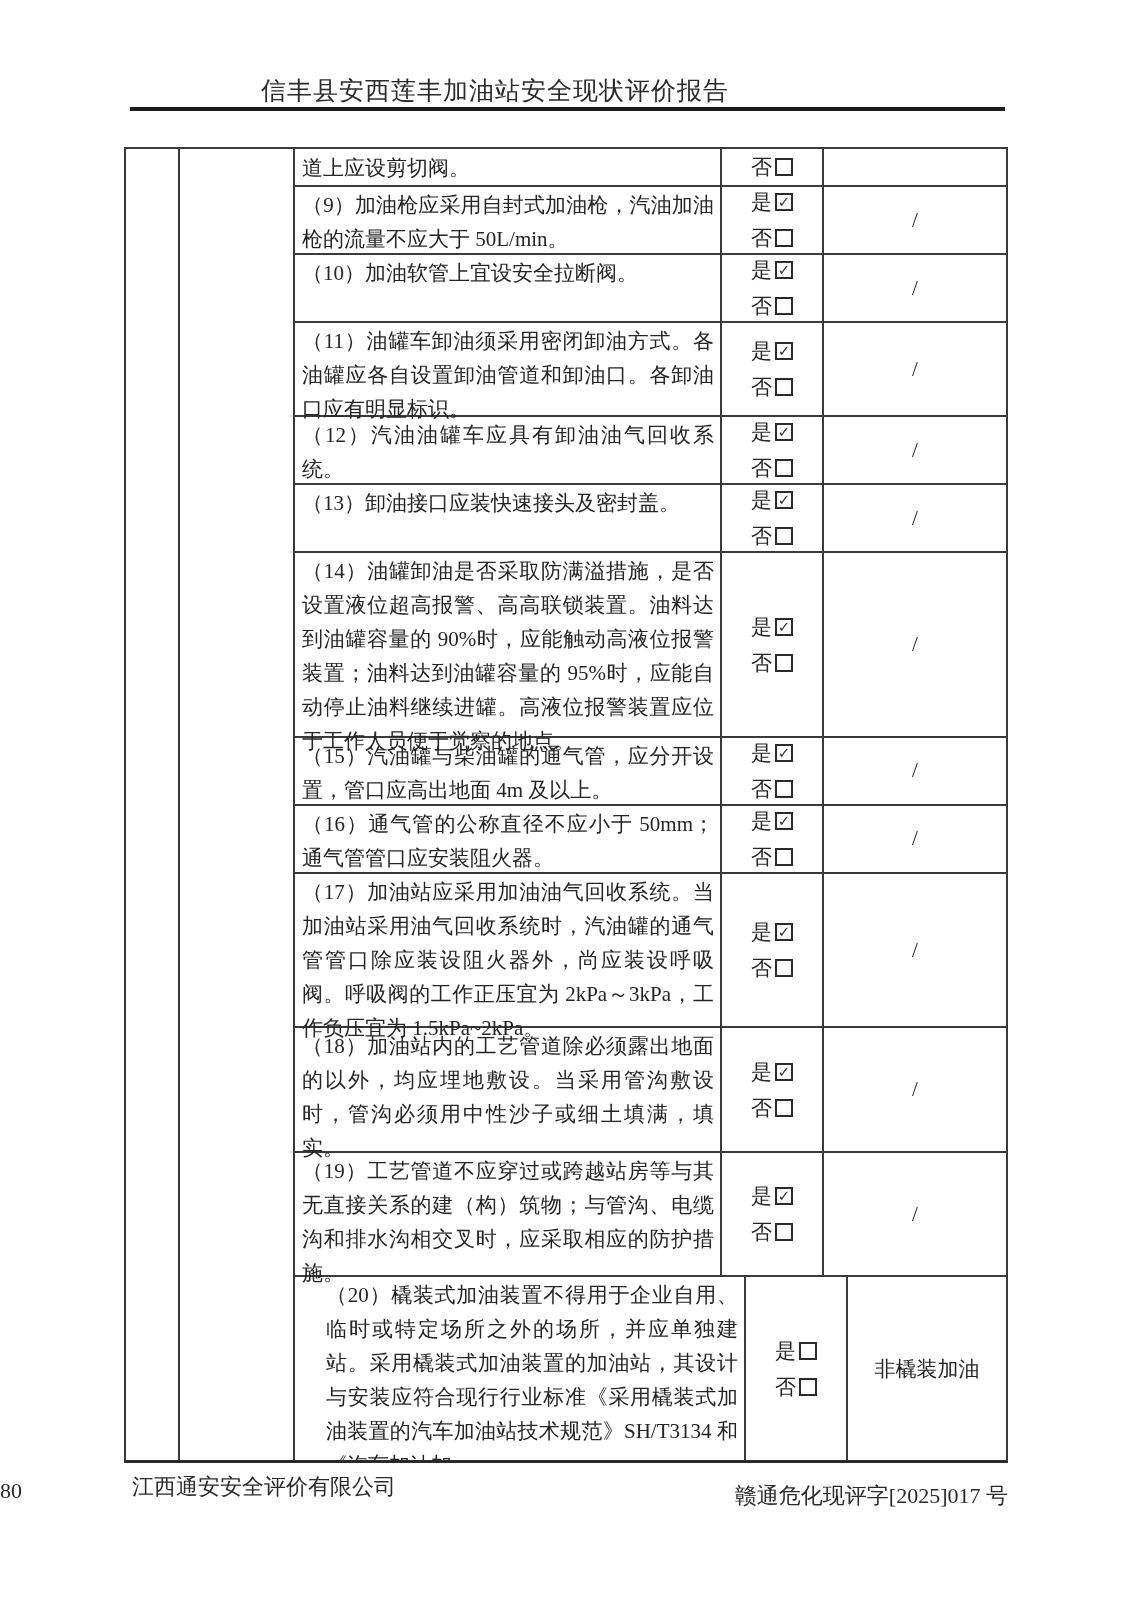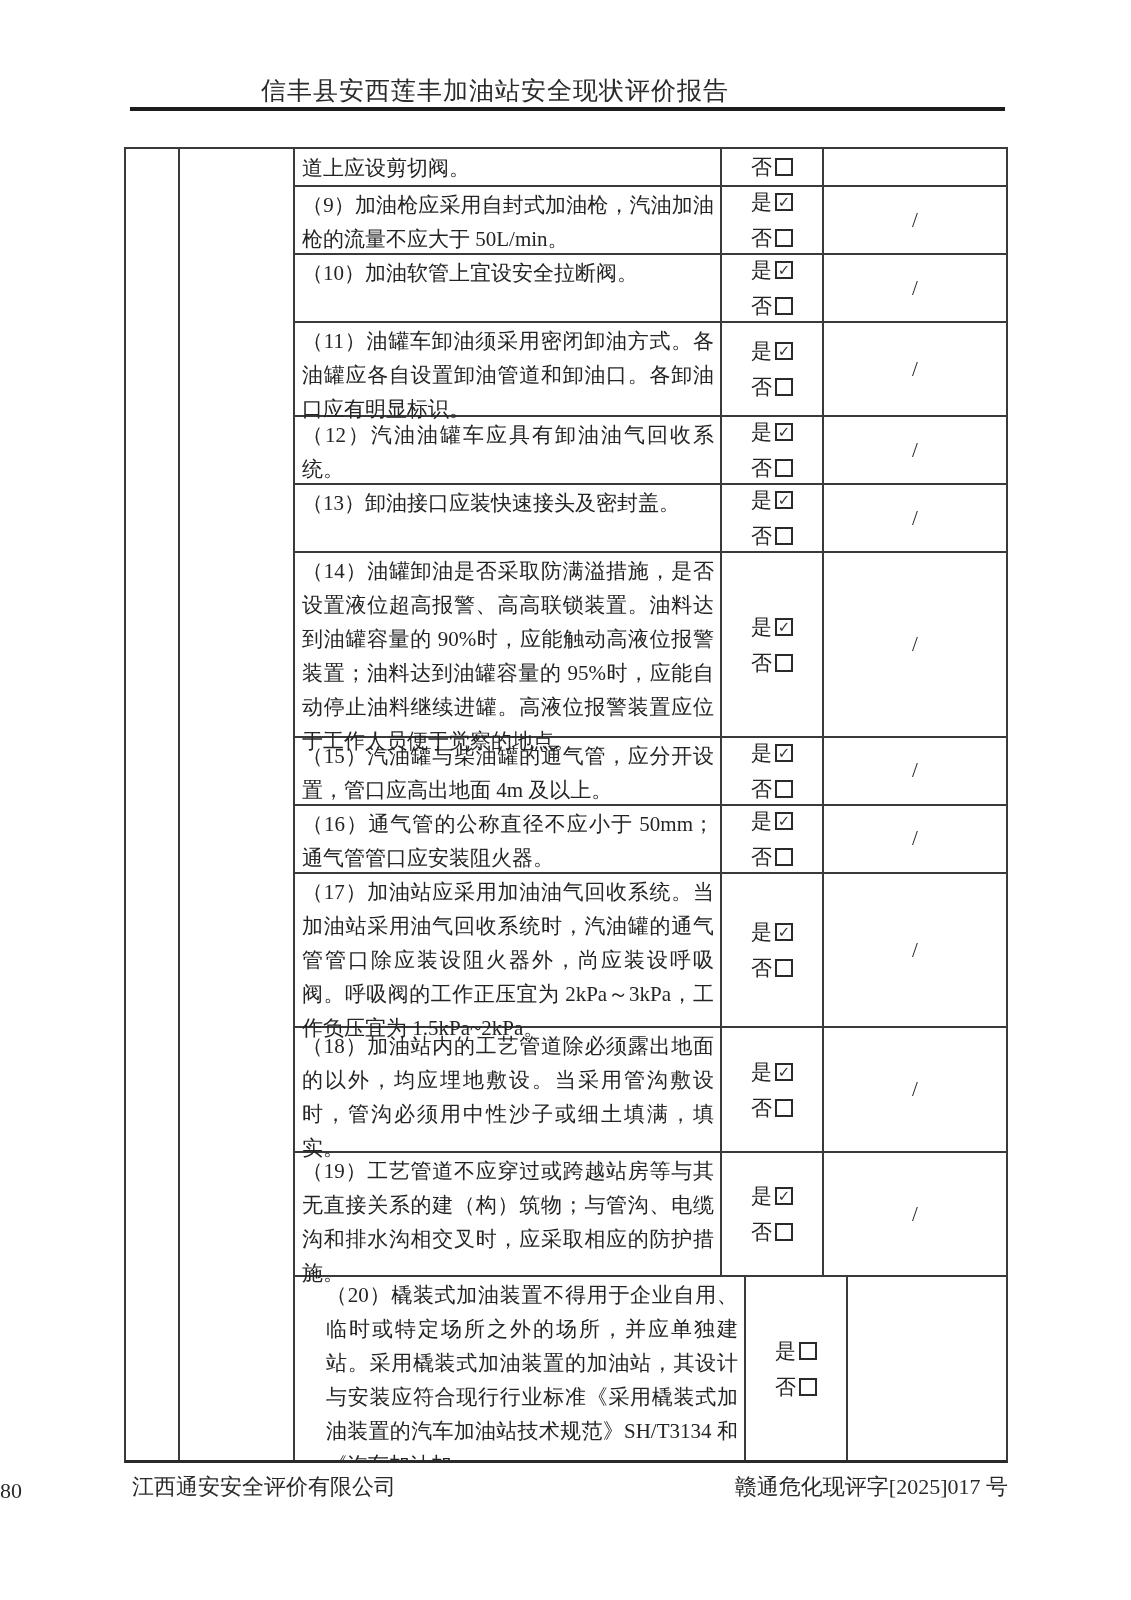--- a/index.html
+++ b/index.html
@@ -52,21 +52,21 @@
     font-size:15px;color:#333;font-family:"DejaVu Sans",sans-serif;background:#fff;
   }
   .cell-result{
     flex:1;display:flex;align-items:center;justify-content:center;
     font-size:21px;color:#242424;text-align:center;padding:0 4px;
   }
   
   .page-footer{position:absolute;left:0;top:1468px;width:1131px;height:40px;font-size:22px;color:#2a2a2a;}
   .footer-company{position:absolute;left:132px;top:4px;white-space:nowrap;}
   .footer-page{position:absolute;left:0;top:10px;width:1131px;text-align:left;}
-  .footer-doc{position:absolute;right:123px;top:4px;white-space:nowrap;}
+  .footer-doc{position:absolute;right:123px;top:13px;white-space:nowrap;}
 </style>
 </head>
 <body>
 
 <div class="page-header">
   <div class="page-title">信丰县安西莲丰加油站安全现状评价报告</div>
   <div class="header-rule"></div>
 </div>
 
 <div class="report-table">
@@ -268,20 +268,21 @@
         <div class="cell cell-check">
           <div class="cb-line">
             <span class="cb-label">是</span>
             <span class="cbx"></span>
           </div>
           <div class="cb-line">
             <span class="cb-label">否</span>
             <span class="cbx"></span>
           </div>
         </div>
+        <div class="cell cell-result">非橇装加油</div>
       </div>
     </div>
 </div>
 
 <div class="page-footer">
   <span class="footer-company">江西通安安全评价有限公司</span>
   <span class="footer-page">80</span>
   <span class="footer-doc">赣通危化现评字[2025]017 号</span>
 </div>
 

